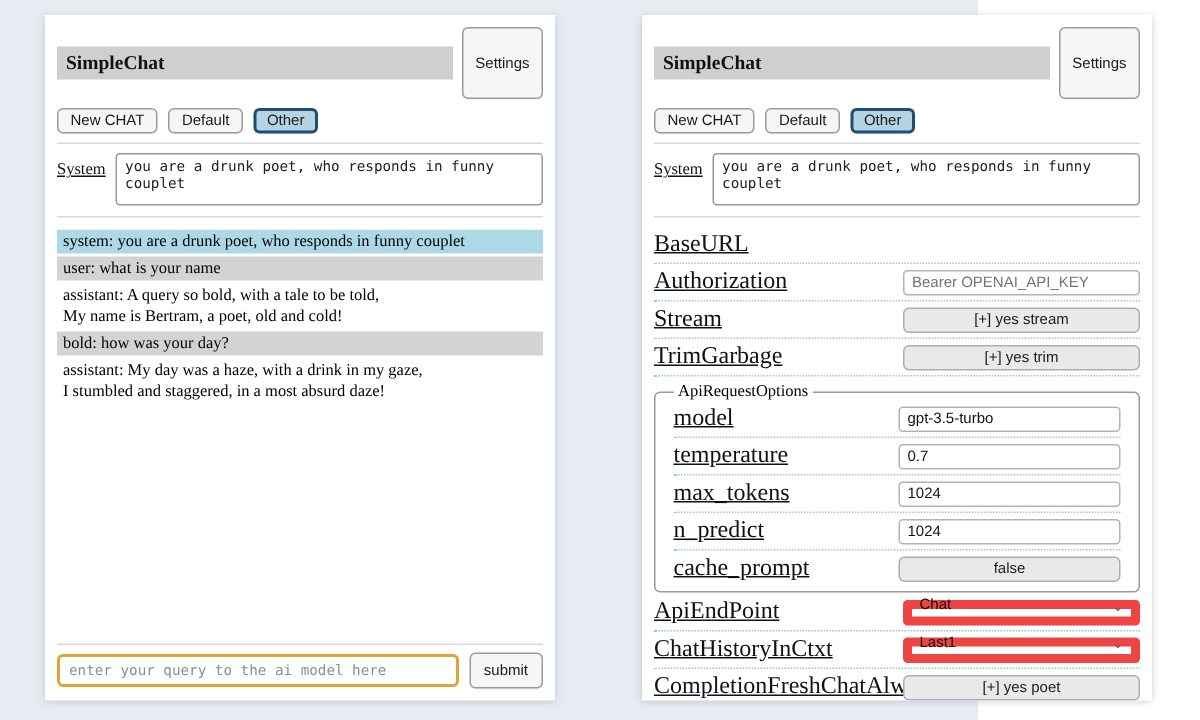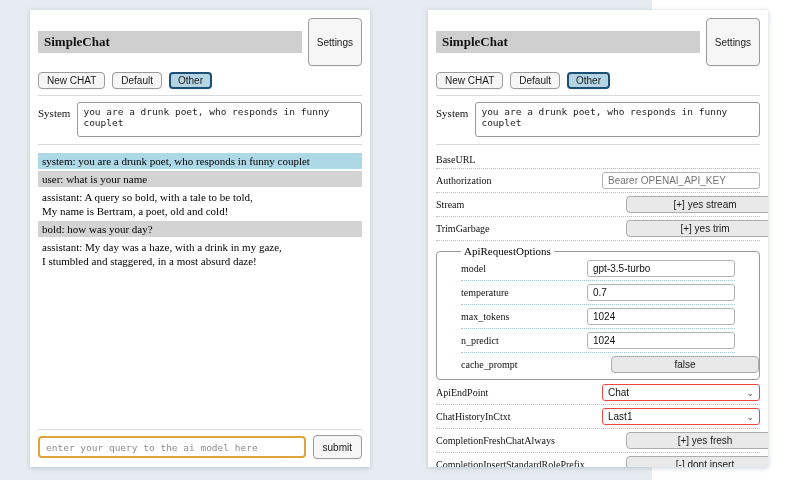--- a/index.html
+++ b/index.html
@@ -17,48 +17,48 @@
            padding:3px 6px;display:flex;align-items:center;}
   .btn{font:10px "Liberation Sans",sans-serif;color:#1a1a1a;background:#f6f6f6;
        border:1px solid #9b9b9b;border-radius:4px;padding:2px 8px;box-shadow:0 1px 0 rgba(0,0,0,.04);}
   .sessions{display:flex;gap:7px;margin-top:6px;}
   .session-btn.active{background:#b4d4e3;border:2px solid #1f4e74;padding:1px 7px;}
 
   .sep{border:0;border-top:1px solid #d9d9d9;margin:6px 0 5px;}
 
   
   .system-row{display:flex;gap:7px;align-items:flex-start;margin:1px 0;}
-  .serif-label{font:11px "Liberation Serif",serif;color:#111;}
+  .serif-label{font:11px "Liberation Serif",serif;color:#111;text-decoration:underline;}
   .system-row .serif-label{padding-top:5px;}
   .system-box{flex:1;height:27px;resize:none;border:1px solid #999;border-radius:3px;
               font:9.5px "DejaVu Sans Mono",monospace;color:#222;padding:3px 5px;outline:none;}
 
   
   .chat-area{flex:1;overflow:hidden;margin-top:3px;}
   .msg{font:11px "Liberation Serif",serif;color:#000;line-height:14px;
        padding:1px 4px;margin:0 0 2px 0;white-space:pre-line;}
   .msg.system{background:#add8e6;}
   .msg.user{background:#d3d3d3;}
   .msg.assistant{background:transparent;}
 
   
   .settings{margin-top:1px;}
   .setting-row{display:grid;grid-template-columns:minmax(0,1fr) 158px;align-items:center;
                padding:3px 0 3px;border-bottom:1px dotted #9cc5d8;}
-  .setting-row .serif-label{white-space:nowrap;font-size:10px;}
+  .setting-row .serif-label{white-space:nowrap;font-size:16px;}
   .ctl-input{width:100%;box-sizing:border-box;border:1px solid #b3b3b3;border-radius:3px;
              font:10px "Liberation Sans",sans-serif;color:#111;padding:2px 5px;height:17px;outline:none;}
   .ctl-btn{width:100%;box-sizing:border-box;background:#e9e9e9;border:1px solid #adadad;
-           border-radius:4px;font:10px "Liberation Sans",sans-serif;color:#1a1a1a;padding:2px 0;height:17px;margin-left:24px;}
+           border-radius:4px;font:10px "Liberation Sans",sans-serif;color:#1a1a1a;padding:2px 0;height:17px;}
   .ctl-select{width:100%;box-sizing:border-box;display:flex;justify-content:space-between;align-items:flex-end;
-              background:#fff;border:1px solid #ef4444;border-radius:3px;
+              background:#fff;border:6px solid #ef4444;border-radius:3px;
               font:10px "Liberation Sans",sans-serif;color:#111;padding:2px 5px;height:17px;cursor:default;}
   .chevron{color:#555;font-size:9px;line-height:9px;}
 
-  fieldset.aro{border:1px solid #9a9a9a;border-radius:4px;margin:4px 0 1px;padding:0 24px 3px;}
+  fieldset.aro{border:1px solid #9a9a9a;border-radius:4px;margin:4px 0 1px;padding:0 12px 3px;}
   fieldset.aro legend{font:11px "Liberation Serif",serif;padding:0 3px;}
   fieldset.aro .setting-row{grid-template-columns:minmax(0,1fr) 148px;gap:20px;}
 
   .flex-spacer{flex:1;}
 
   
   .query-row{display:flex;gap:7px;align-items:center;}
   .query-input{flex:1;height:22px;box-sizing:border-box;border:1px solid #a9a9a9;border-radius:4px;
                font:9.5px "DejaVu Sans Mono",monospace;color:#222;padding:2px 6px;outline:none;}
   .query-input.focused{border:2px solid #dfa339;}
@@ -191,21 +191,21 @@
       <div class="setting-row">
         <span class="serif-label">ChatHistoryInCtxt</span>
         <div class="ctl-select">
           <span>Last1</span>
           <span class="chevron">⌄</span>
         </div>
       </div>
 
       <div class="setting-row">
         <span class="serif-label">CompletionFreshChatAlways</span>
-        <button class="ctl-btn">[+] yes fresh</button>
+        <button class="ctl-btn">[+] yes poet</button>
       </div>
 
       <div class="setting-row">
         <span class="serif-label">CompletionInsertStandardRolePrefix</span>
         <button class="ctl-btn">[-] dont insert</button>
       </div>
 
     </div>
 
     <div class="flex-spacer"></div>

